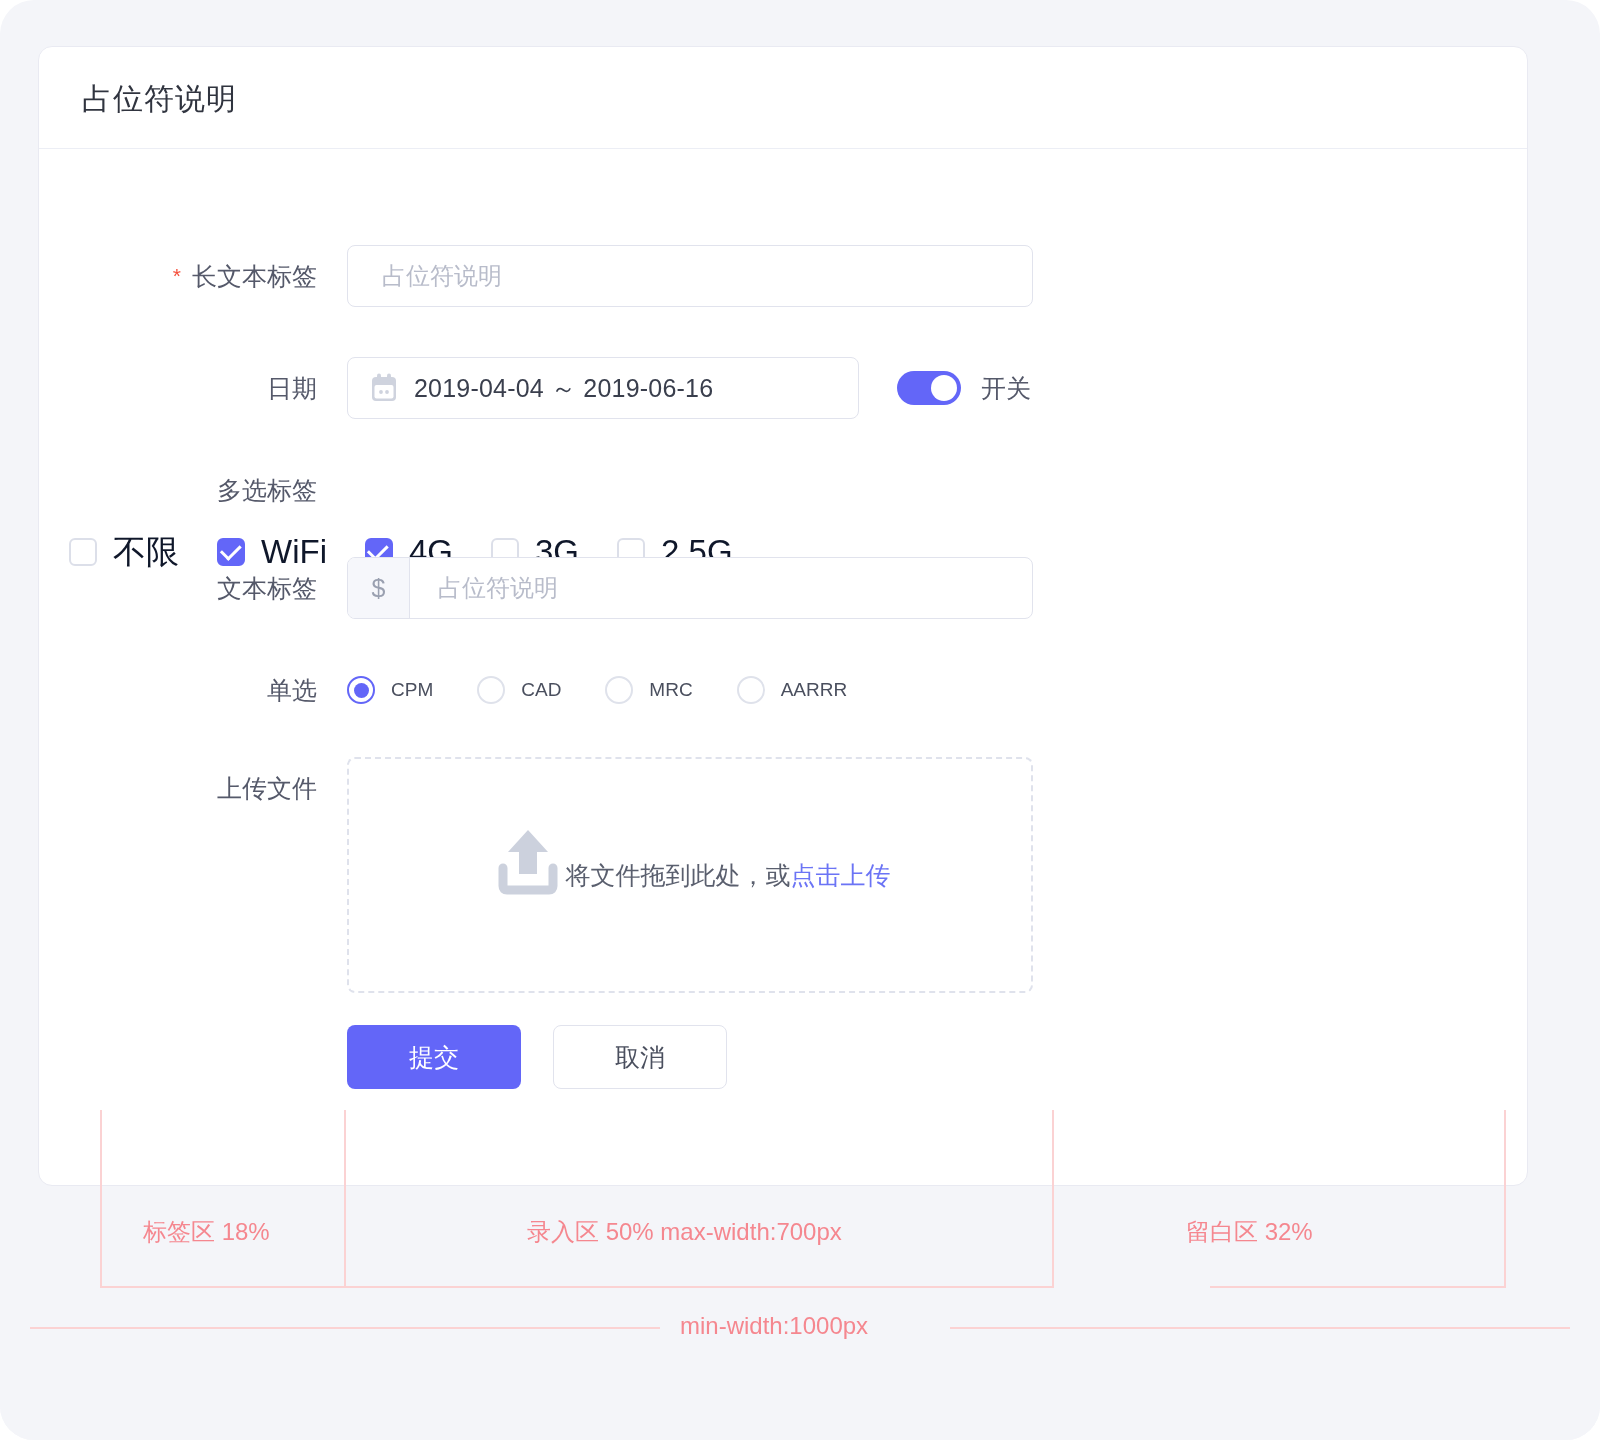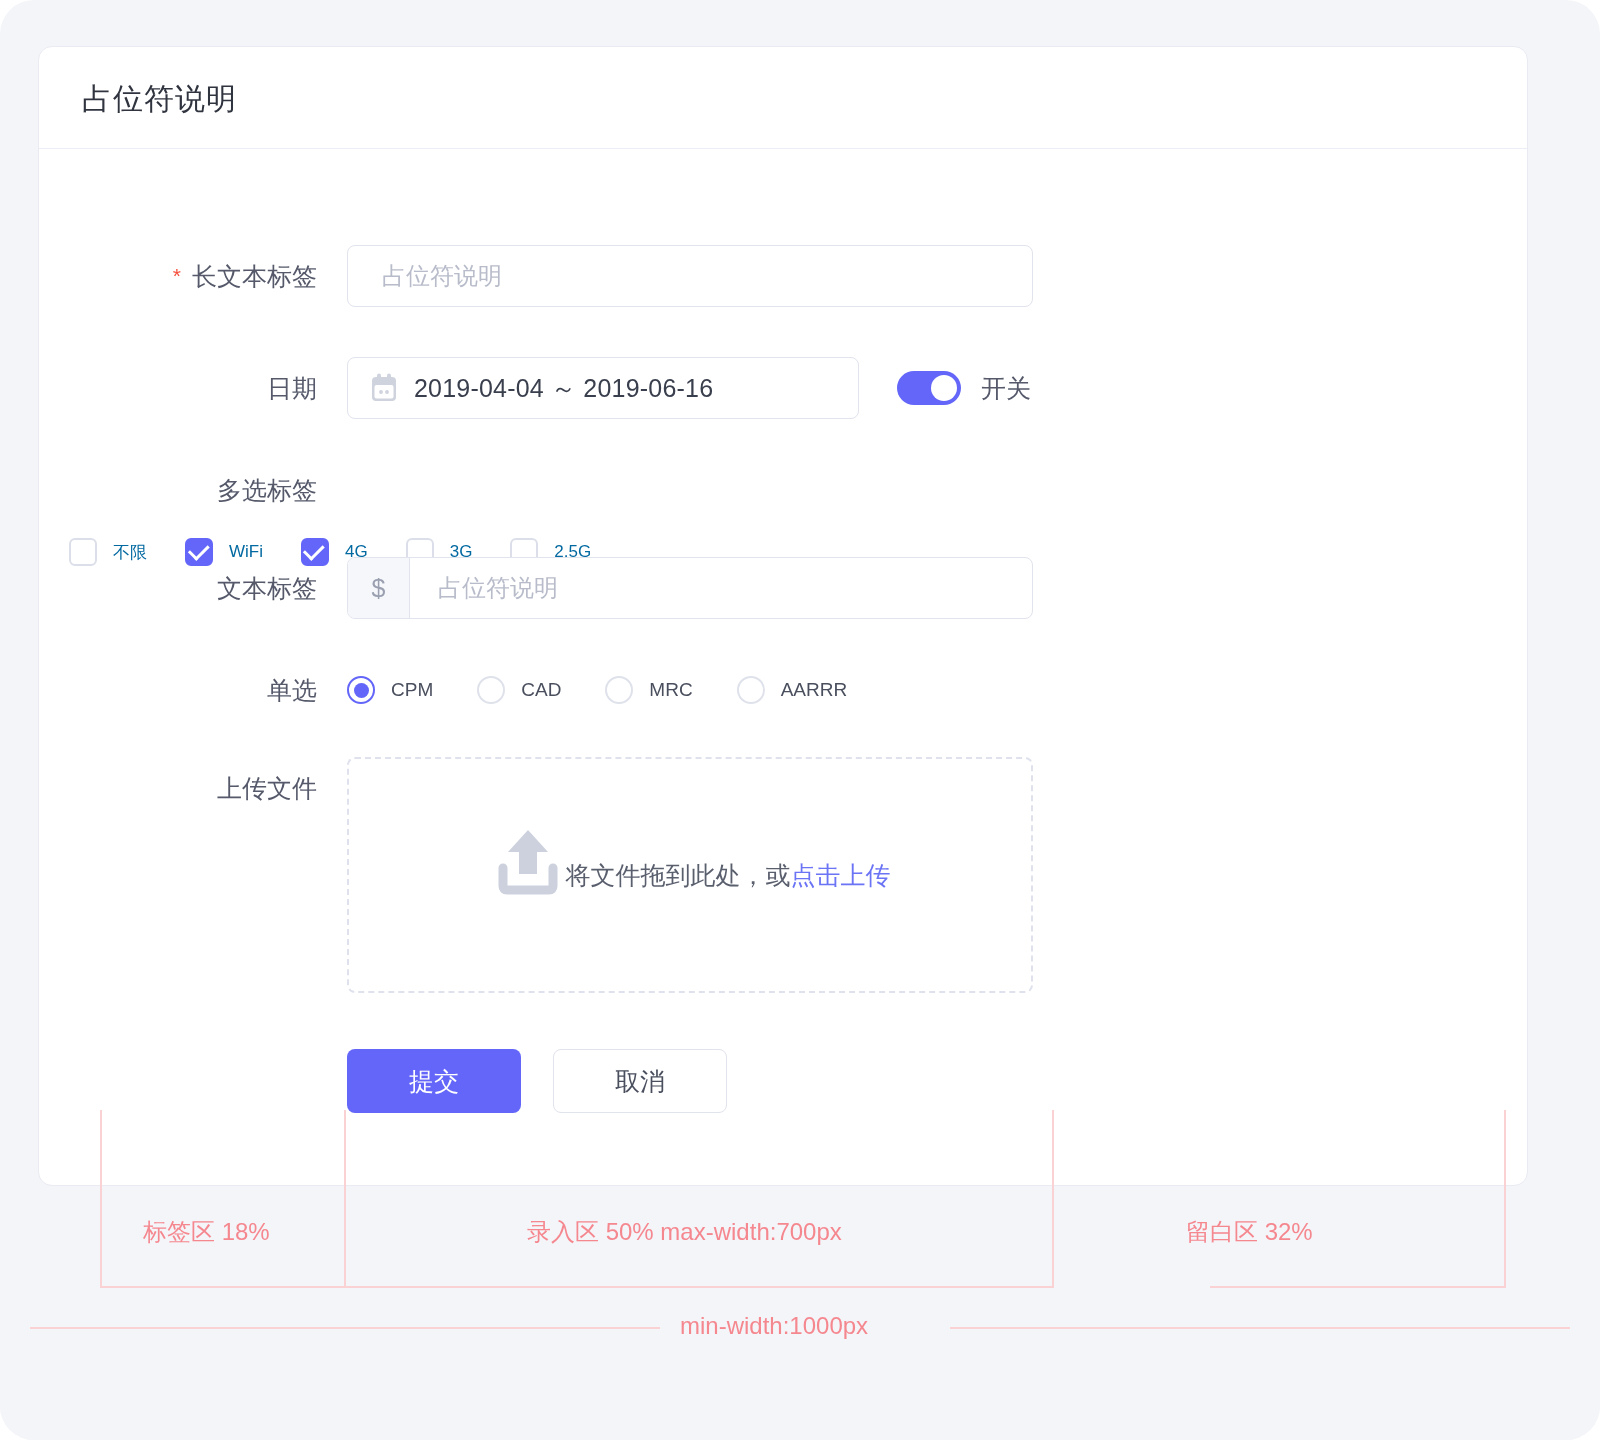--- a/index.html
+++ b/index.html
@@ -188,22 +188,22 @@
   .cbox .tick {
     width: 16px; height: 9px;
     border-left: 3.5px solid #fff;
     border-bottom: 3.5px solid #fff;
     transform: rotate(-45deg) translate(1px,-2px);
     display: none;
   }
   .cbox.checked .tick { display: block; }
   .cb-label {
     margin-left: 16px;
-    font-size: 17px;
-    color: #0369a1;
+    font-size: 33px;
+    color: #0f172a;
     white-space: nowrap;
   }
 
   
   .rditem { display: flex; align-items: center; margin-right: 44px; }
   .rditem:last-child { margin-right: 0; }
   .rdot {
     width: 28px; height: 28px;
     border-radius: 50%;
     border: 2px solid #dfe2eb;
@@ -448,21 +448,21 @@
               <path d="M38 4 L58 26 L47 26 L47 48 L29 48 L29 26 L18 26 Z" fill="#ccd1dd"></path>
               <path d="M13 42 L13 60 Q13 64 17 64 L59 64 Q63 64 63 60 L63 42" fill="none" stroke="#ccd1dd" stroke-width="9" stroke-linecap="round"></path>
             </svg>
             <div class="upl-text">
               <span>将文件拖到此处，或</span><span class="upl-link">点击上传</span>
             </div>
           </div>
         </div>
       </div>
 
-      <div class="row" style="top:900px;">
+      <div class="row" style="top:876px;">
         <div class="label">&nbsp;</div>
         <div class="field">
           <div class="btnrow">
             <div class="btn primary">提交</div>
             <div class="btn default">取消</div>
           </div>
         </div>
       </div>
 
     </div>

